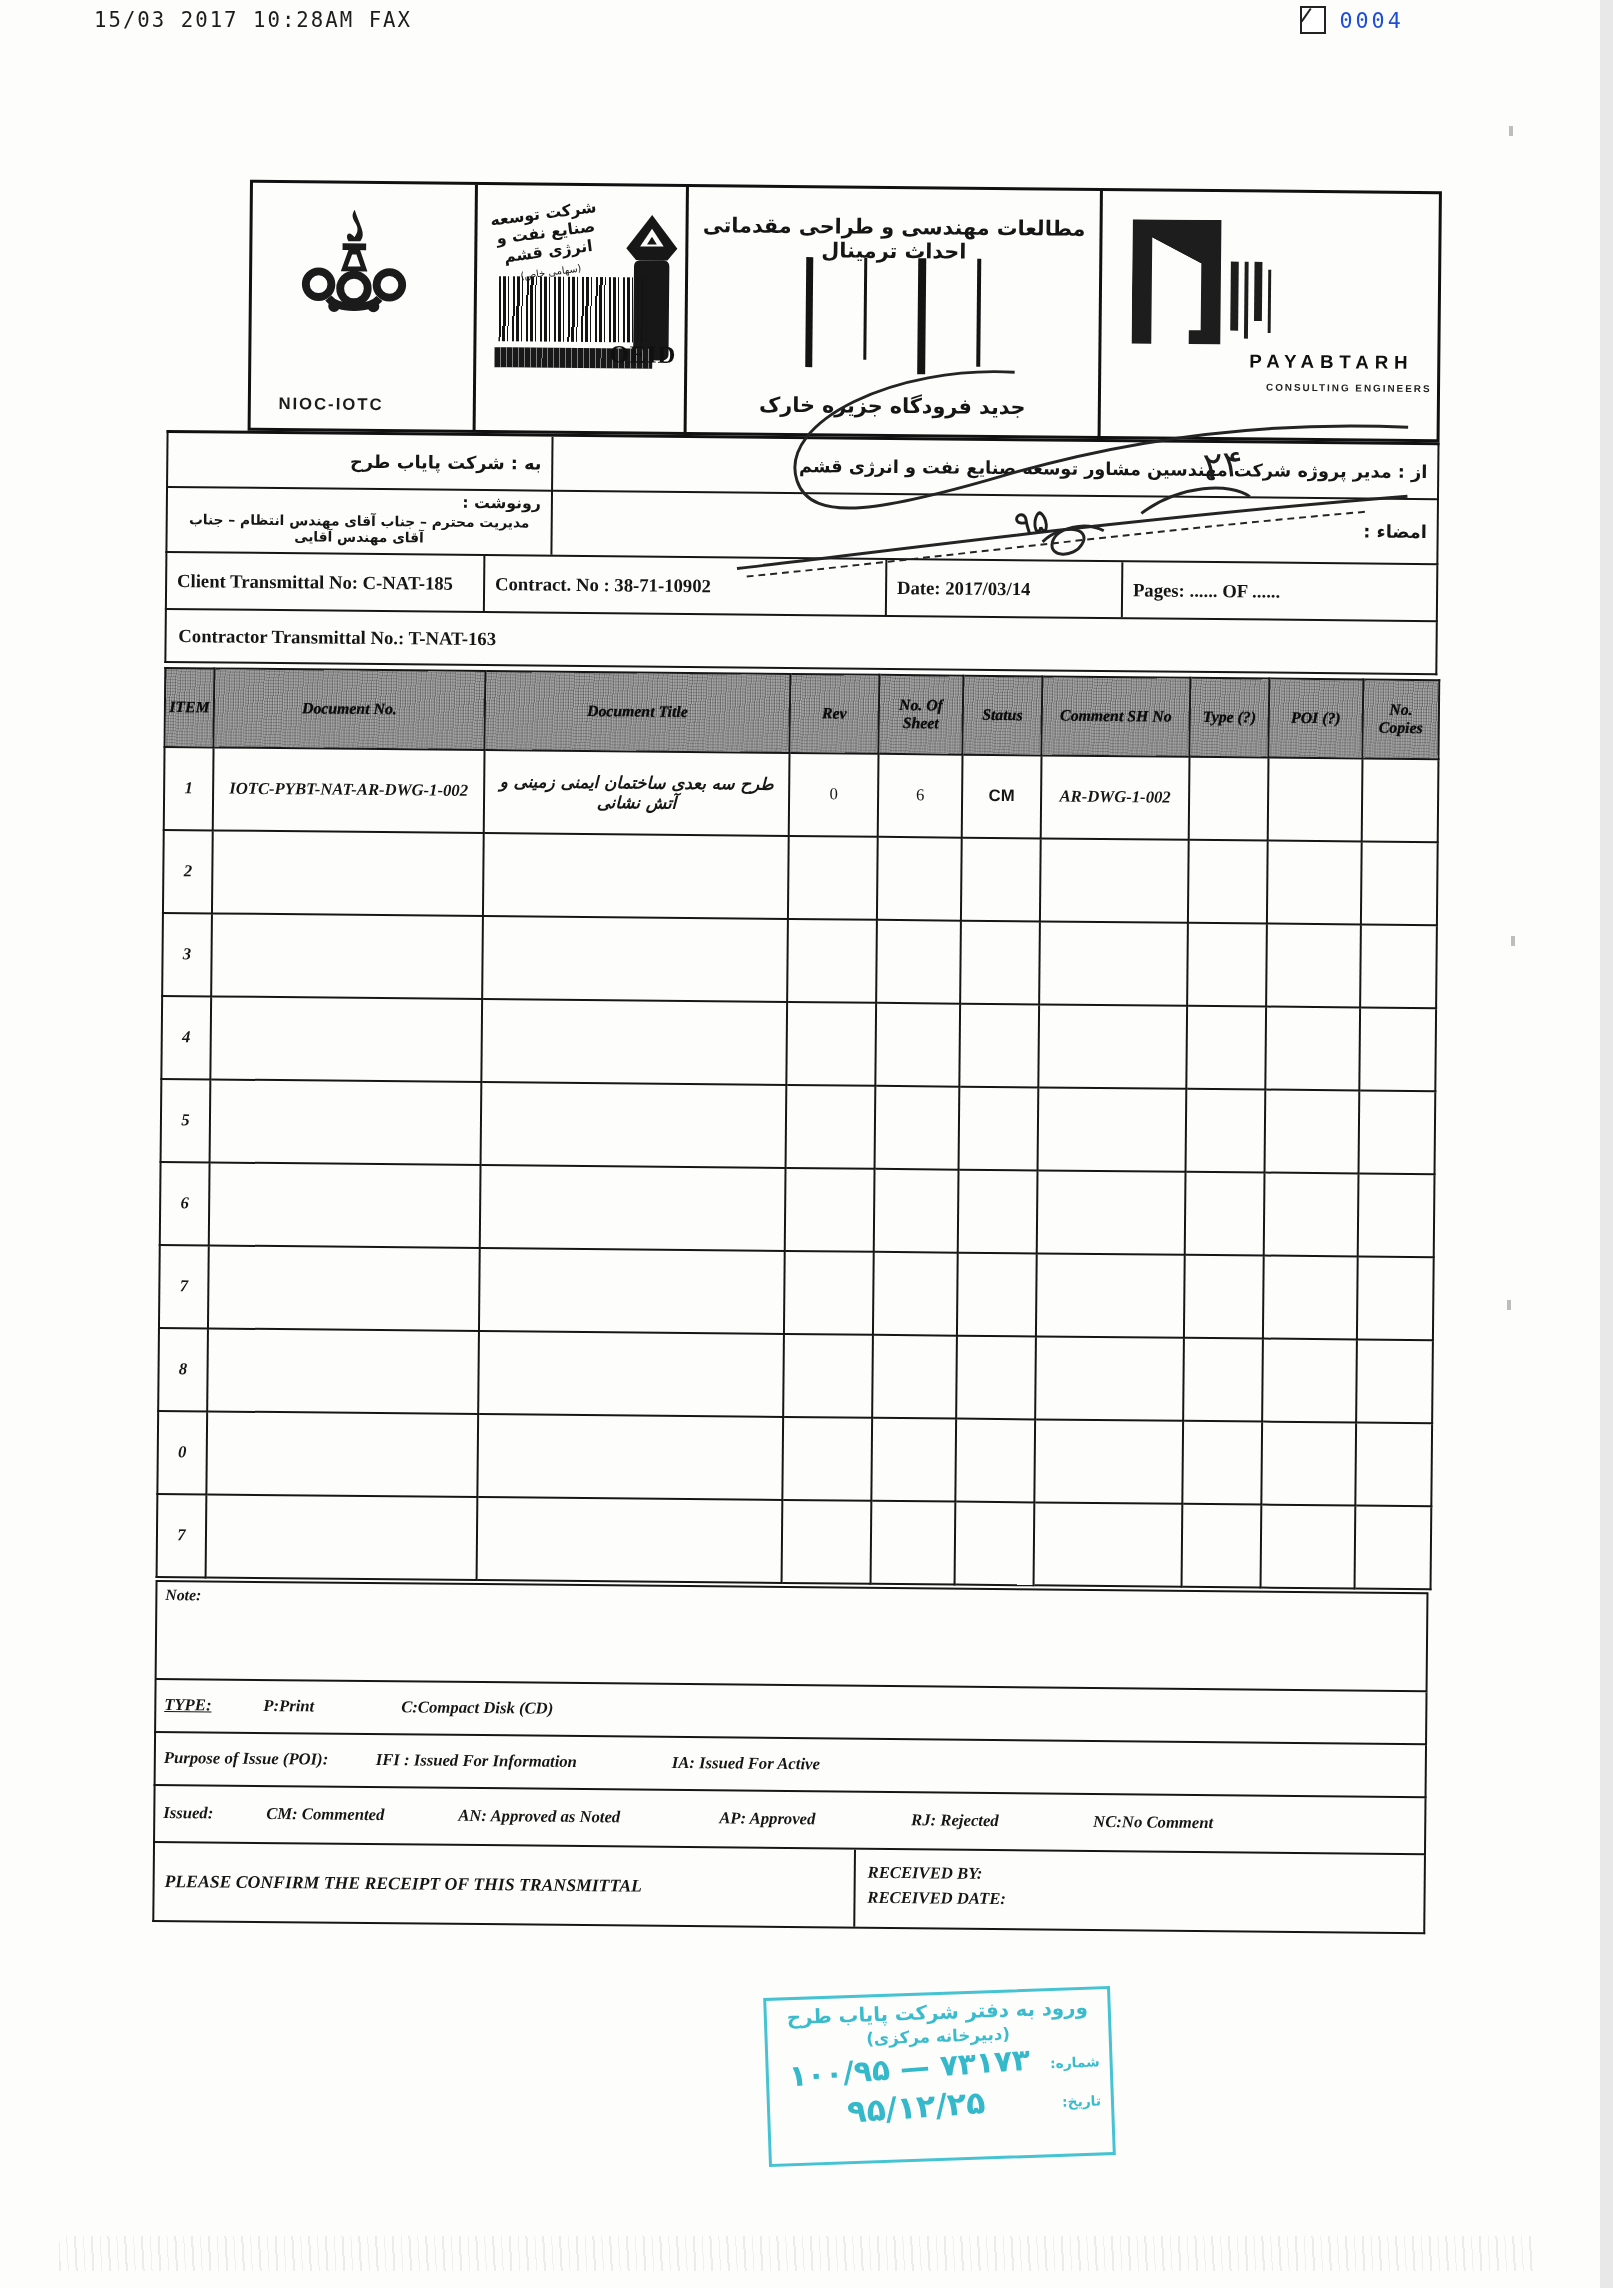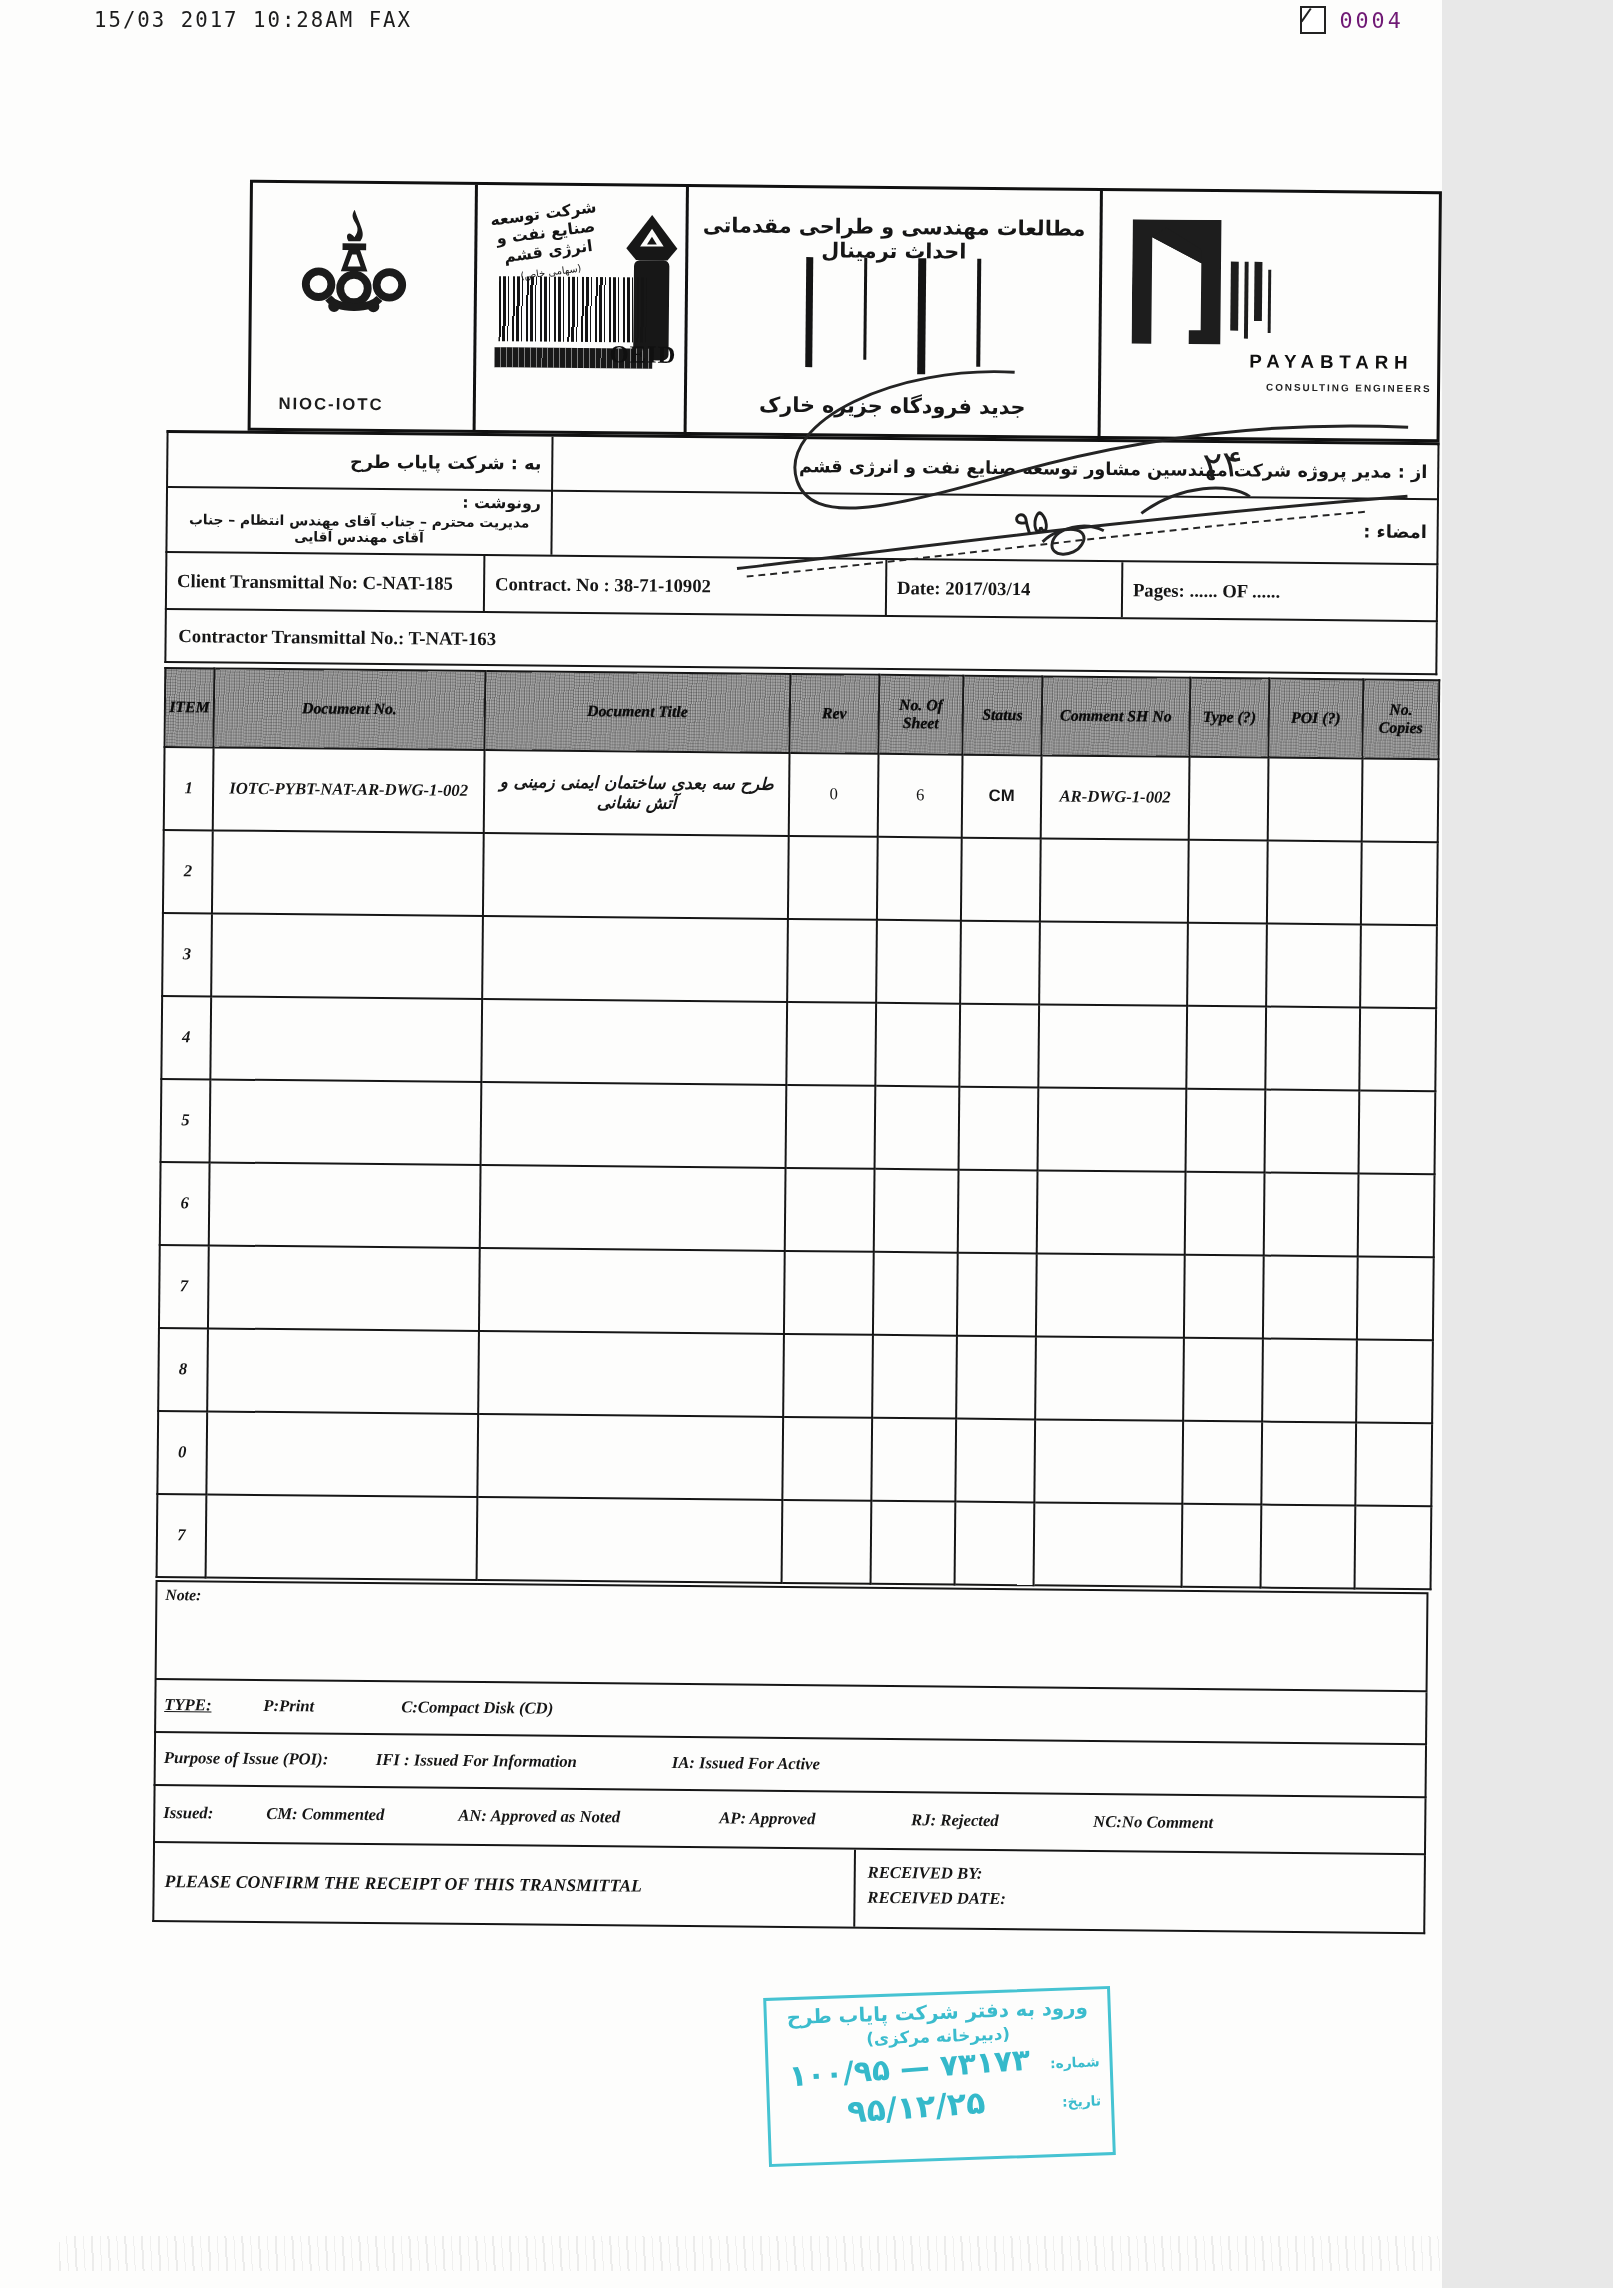--- a/index.html
+++ b/index.html
@@ -1,22 +1,22 @@
 <!DOCTYPE html>
 <html lang="en"><head>
 <meta charset="utf-8">
 <style>
   html,body{margin:0;padding:0;background:#e8e8e8;}
-  .page{position:relative;width:1442px;height:2288px;background:#fdfdfc;overflow:hidden;
+  .page{position:relative;width:1600px;height:2288px;background:#fdfdfc;overflow:hidden;
         font-family:"Liberation Serif",serif;color:#161616;}
   
   .faxline{position:absolute;top:7.9px;left:94px;font-family:"DejaVu Sans Mono",monospace;
            font-size:20.7px;letter-spacing:2px;color:#1d1d1d;}
   .faxpage{position:absolute;top:5.9px;left:1300px;display:flex;align-items:center;gap:13.8px;
-           font-family:"DejaVu Sans Mono",monospace;font-size:21.7px;letter-spacing:3px;color:#701a75;}
+           font-family:"DejaVu Sans Mono",monospace;font-size:21.7px;letter-spacing:3px;color:#1d4ed8;}
   .doc-icon{width:21.7px;height:24.6px;border:2px solid #222;position:relative;background:#fff;}
   .doc-icon:before{content:"";position:absolute;left:2px;top:3px;width:13.8px;height:15.8px;
            border-left:2px solid #222;transform:rotate(35deg);}
   
   .form{position:absolute;left:169px;top:179px;width:1273px;transform:rotate(.55deg);
         transform-origin:top left;}
   .row{display:flex;box-sizing:border-box;}
   .cell{box-sizing:border-box;border:2px solid #161616;position:relative;}
   .rtl{direction:rtl;font-family:"DejaVu Sans",sans-serif;}
   

